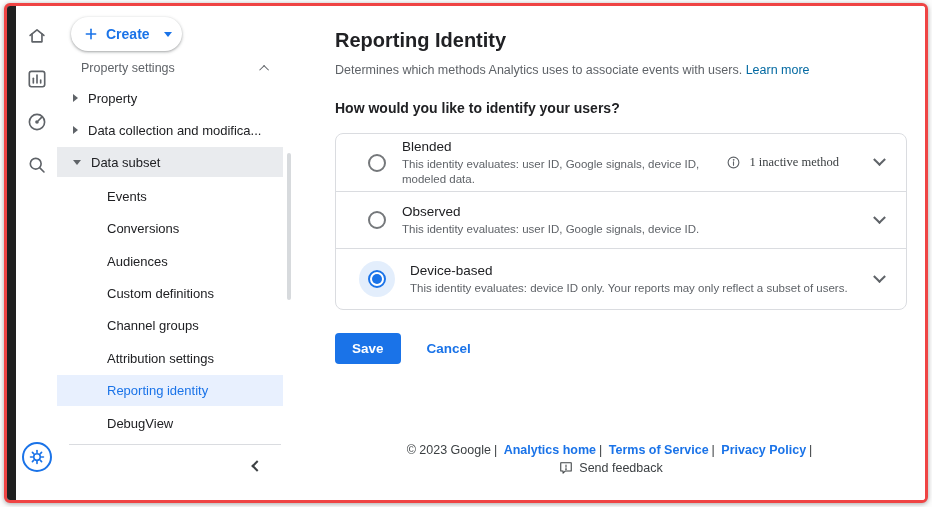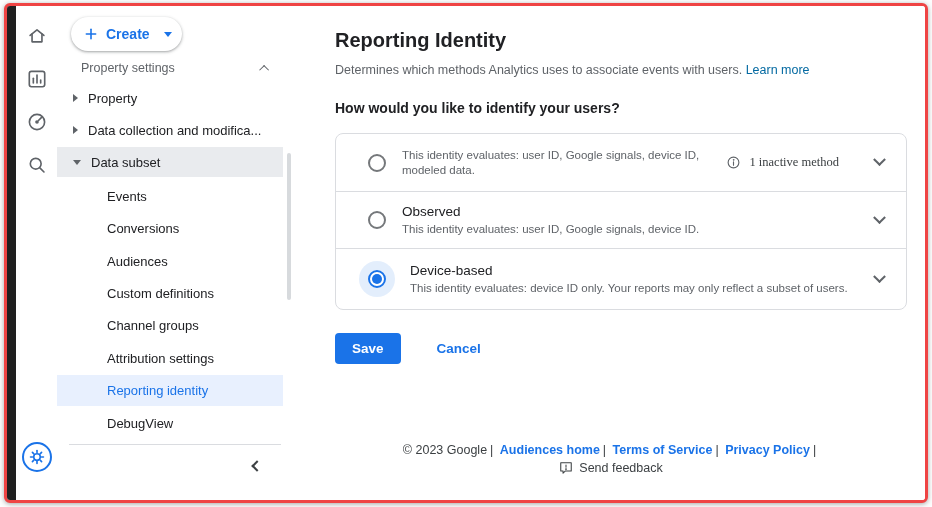--- a/index.html
+++ b/index.html
@@ -53,21 +53,21 @@
   .radio { width:18px; height:18px; border:2px solid #75787b; border-radius:50%; flex:0 0 auto; margin-right:16px; cursor:pointer; position:relative; }
   .radio.checked { border-color:#1a73e8; box-shadow:0 0 0 9px rgba(26,115,232,.12); }
   .radio.checked::after { content:""; position:absolute; left:2px; top:2px; width:10px; height:10px; border-radius:50%; background:#1a73e8; }
   .opt-text .name { font-size:13.5px; color:#202124; margin-bottom:3px; }
   .opt-text .desc { font-size:11.5px; color:#5f6368; line-height:15px; }
   .desc-w1 { max-width:300px; } .desc-w3 { max-width:452px; }
   .opt-right { margin-left:auto; display:flex; align-items:center;font-family:Liberation Serif, serif; }
   .status { display:flex; align-items:center; gap:8px; font-size:12.5px; color:#3c4043; margin-right:36px; }
   .chev-dn { width:9px; height:9px; border-right:2px solid #5f6368; border-bottom:2px solid #5f6368; transform:rotate(45deg) translate(-2px,-2px); cursor:pointer; }
 
-  .actions { position:absolute; left:38px; top:327px; display:flex; align-items:center; gap:36px; }
+  .actions { position:absolute; left:38px; top:327px; display:flex; align-items:center; gap:26px; }
   .save-btn { background:#1a73e8; color:#fff; border:none; border-radius:4px; padding:8px 17px; font-size:13.5px; font-weight:bold;
               font-family:"Liberation Sans",sans-serif; cursor:pointer; }
   .cancel-btn { background:none; border:none; color:#1a73e8; font-size:13.5px; font-weight:bold; font-family:"Liberation Sans",sans-serif; cursor:pointer; }
 
   .footer { position:absolute; left:0; right:0; top:437px; text-align:center; font-size:12.5px; color:#3c4043; }
   .footer .line1 { margin-bottom:4px; }
   .footer a { color:#1a73e8; text-decoration:none; font-weight:bold; cursor:pointer; }
   .footer .sep { margin:0 3px; }
   .fb-line { display:inline-flex; align-items:center; gap:6px; }
 
@@ -189,20 +189,21 @@
     <div class="page-sub">
       <span>Determines which methods Analytics uses to associate events with users.</span>
       <a>Learn more</a>
     </div>
     <div class="question">How would you like to identify your users?</div>
 
     <div class="card">
       <div class="opt-row r1">
         <span class="radio"></span>
         <div class="opt-text">
+          <div class="name">Blended</div>
           <div class="desc desc-w1">This identity evaluates: user ID, Google signals, device ID, modeled data.</div>
         </div>
         <div class="opt-right">
           <span class="status">
             <svg class="ic" width="15" height="15" viewBox="0 0 24 24" fill="none" stroke="#5f6368" stroke-width="1.8" stroke-linecap="round">
                 <circle cx="12" cy="12" r="8.6"></circle>
                 <line x1="12" y1="11" x2="12" y2="16.2"></line>
                 <circle cx="12" cy="7.8" r="0.6" fill="#5f6368" stroke-width="1.4"></circle>
               </svg>
             <span>1 inactive method</span>
@@ -235,21 +236,21 @@
     </div>
 
     <div class="actions">
       <button class="save-btn">Save</button>
       <button class="cancel-btn">Cancel</button>
     </div>
 
     <div class="footer">
       <div class="line1">
         <span>© 2023 Google</span><span class="sep">|</span>
-        <a>Audiences home</a><span class="sep">|</span>
+        <a>Analytics home</a><span class="sep">|</span>
         <a>Terms of Service</a><span class="sep">|</span>
         <a>Privacy Policy</a><span class="sep">|</span>
       </div>
       <div class="fb-line">
         <svg class="ic" width="14" height="14" viewBox="0 0 24 24" fill="none" stroke="#3c4043" stroke-width="1.8" stroke-linecap="round" stroke-linejoin="round">
             <path d="M21 3H3v14h4v4l4-4h10z"></path>
             <line x1="12" y1="6.8" x2="12" y2="10.8"></line>
             <circle cx="12" cy="13.8" r="0.6" fill="#3c4043"></circle>
           </svg>
         <span>Send feedback</span>

